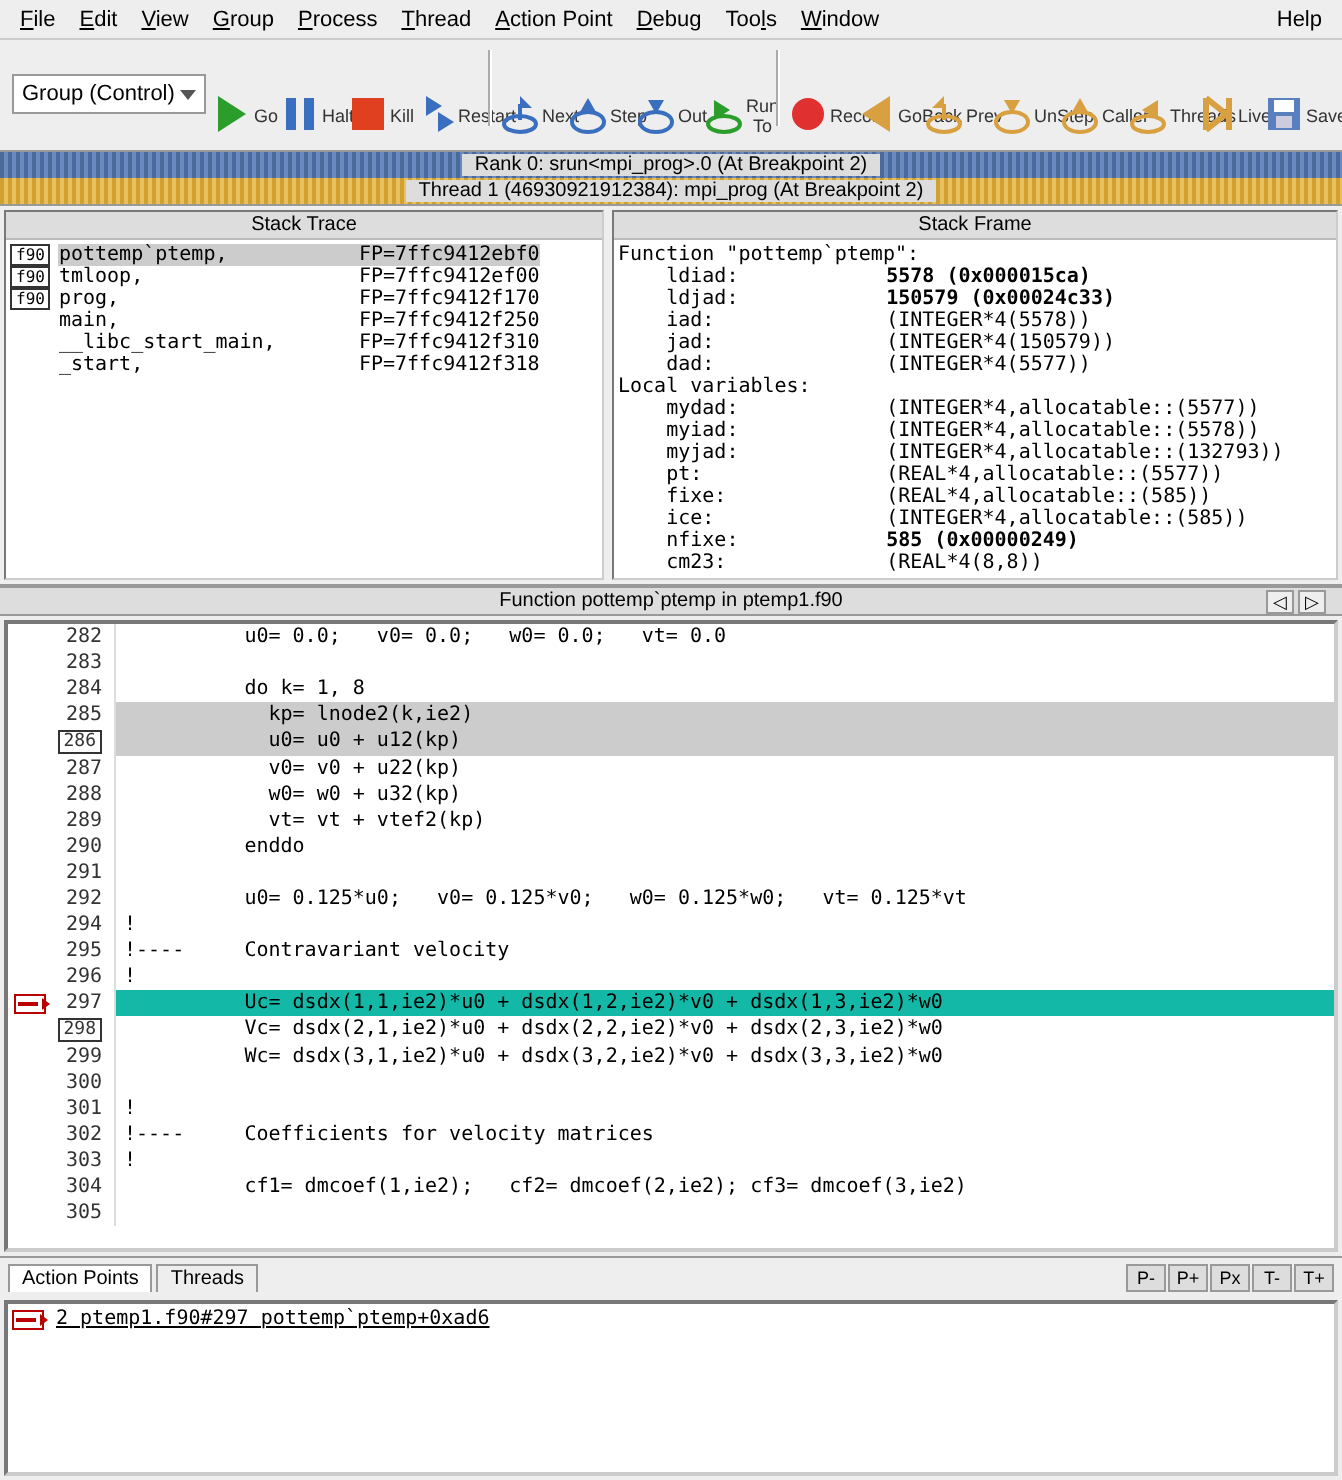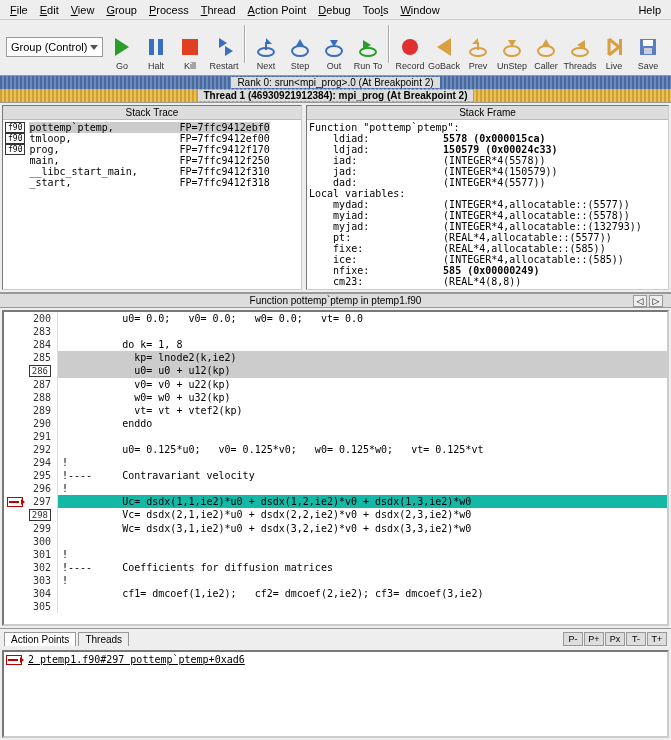--- a/index.html
+++ b/index.html
@@ -4,21 +4,21 @@
 <style>
   * { box-sizing: border-box; margin: 0; padding: 0; }
   body { font-family: Arial, Helvetica, sans-serif; font-size: 11px; background: #eeeeee; width: 671px; height: 740px; overflow: hidden; display: flex; flex-direction: column; }
   .menubar { display: flex; background: #eeeeee; border-bottom: 1px solid #ccc; padding: 2px 4px; height: 20px; align-items: center; }
   .menubar .menu-item { padding: 2px 6px; cursor: pointer; }
   .menubar .menu-item u { text-decoration: underline; }
   .menubar .spacer { flex: 1; }
   .toolbar { display: flex; align-items: flex-end; background: #eeeeee; padding: 4px 6px; border-bottom: 1px solid #999; height: 56px; gap: 2px; }
   .group-select { border: 1px solid #999; background: #fff; padding: 2px 4px; height: 20px; width: 104px; display: flex; align-items: center; justify-content: space-between; margin-bottom: 14px; }
   .group-select .arrow { width: 0; height: 0; border-left: 4px solid transparent; border-right: 4px solid transparent; border-top: 5px solid #555; }
-  .tool-btn { display: flex; flex-direction: column; align-items: center; width: 34px; cursor: pointer; }
+  .tool-btn { display: flex; flex-direction: row; align-items: center; width: 34px; cursor: pointer; }
   .tool-btn .icon { width: 24px; height: 24px; display: flex; align-items: center; justify-content: center; margin-bottom: 2px; }
   .tool-btn .label { font-size: 9px; text-align: center; color: #333; }
   .tool-sep { width: 2px; background: #ccc; height: 38px; margin: 0 3px 8px 3px; border-left: 1px solid #aaa; border-right: 1px solid #fff; }
   .status-stripe { text-align: center; font-size: 10px; padding: 1px 0; background: repeating-linear-gradient(90deg, #4a6a9a 0 2px, #6a8abf 2px 4px); color: #000; }
   .status-stripe span { background: #ddd; padding: 0 6px; }
   .panes { display: flex; flex: 0 0 170px; border-top: 1px solid #999; border-bottom: 1px solid #999; }
   .pane { flex: 1; display: flex; flex-direction: column; border: 1px inset #ccc; margin: 2px; background: #fff; position: relative; }
   .pane-title { text-align: center; font-size: 10px; background: #ddd; padding: 1px; border-bottom: 1px solid #bbb; }
   .pane-body { flex: 1; overflow: auto; font-family: "Lucida Console", monospace; font-size: 10px; padding: 2px; white-space: pre; }
   .stack-row { display: flex; }
@@ -210,21 +210,21 @@
             <rect x="6" y="4" width="10" height="6" fill="#fff"></rect>
             <rect x="7" y="12" width="8" height="6" fill="#ccd"></rect>
           </svg>
         </div>
         <div class="label">Save</div>
       </div>
     </div>
 </div>
 
 <div class="status-stripe"><span>Rank 0: srun&lt;mpi_prog&gt;.0 (At Breakpoint 2)</span></div>
-<div class="status-stripe" style="background:repeating-linear-gradient(90deg,#d0a030 0 2px,#e8c060 2px 4px);font-weight:bold;"><span>Thread 1 (46930921912384): mpi_prog (At Breakpoint 2)</span></div>
+<div class="status-stripe" style="background:repeating-linear-gradient(90deg,#d0a030 0 2px,#e8c060 2px 4px);"><span>Thread 1 (46930921912384): mpi_prog (At Breakpoint 2)</span></div>
 
 <div class="panes">
   <div class="pane" style="flex:0 0 300px">
     <div class="pane-title">Stack Trace</div>
     <div class="pane-body" id="stack-trace-body"><div class="stack-row"><span class="tag">f90</span><span style="width:150px;background:#cccccc;">pottemp`ptemp,</span><span style="background:#cccccc;">FP=7ffc9412ebf0</span></div><div class="stack-row"><span class="tag">f90</span><span style="width:150px;">tmloop,</span><span style="">FP=7ffc9412ef00</span></div><div class="stack-row"><span class="tag">f90</span><span style="width:150px;">prog,</span><span style="">FP=7ffc9412f170</span></div><div class="stack-row"><span class="tag" style="visibility:hidden">f90</span><span style="width:150px;">main,</span><span style="">FP=7ffc9412f250</span></div><div class="stack-row"><span class="tag" style="visibility:hidden">f90</span><span style="width:150px;">__libc_start_main,</span><span style="">FP=7ffc9412f310</span></div><div class="stack-row"><span class="tag" style="visibility:hidden">f90</span><span style="width:150px;">_start,</span><span style="">FP=7ffc9412f318</span></div></div>
   </div>
   <div class="pane">
     <div class="pane-title">Stack Frame</div>
     <div class="pane-body" id="stack-frame-body"><div>Function "pottemp`ptemp":</div><div>    <span style="display:inline-block;width:110px">ldiad:</span><span style="font-weight:bold">5578 (0x000015ca)</span></div><div>    <span style="display:inline-block;width:110px">ldjad:</span><span style="font-weight:bold">150579 (0x00024c33)</span></div><div>    <span style="display:inline-block;width:110px">iad:</span><span>(INTEGER*4(5578))</span></div><div>    <span style="display:inline-block;width:110px">jad:</span><span>(INTEGER*4(150579))</span></div><div>    <span style="display:inline-block;width:110px">dad:</span><span>(INTEGER*4(5577))</span></div><div>Local variables:</div><div>    <span style="display:inline-block;width:110px">mydad:</span><span>(INTEGER*4,allocatable::(5577))</span></div><div>    <span style="display:inline-block;width:110px">myiad:</span><span>(INTEGER*4,allocatable::(5578))</span></div><div>    <span style="display:inline-block;width:110px">myjad:</span><span>(INTEGER*4,allocatable::(132793))</span></div><div>    <span style="display:inline-block;width:110px">pt:</span><span>(REAL*4,allocatable::(5577))</span></div><div>    <span style="display:inline-block;width:110px">fixe:</span><span>(REAL*4,allocatable::(585))</span></div><div>    <span style="display:inline-block;width:110px">ice:</span><span>(INTEGER*4,allocatable::(585))</span></div><div>    <span style="display:inline-block;width:110px">nfixe:</span><span style="font-weight:bold">585 (0x00000249)</span></div><div>    <span style="display:inline-block;width:110px">cm23:</span><span>(REAL*4(8,8))</span></div></div>
   </div>
@@ -232,40 +232,40 @@
 
 <div class="src-title">
   <span>Function pottemp`ptemp in ptemp1.f90</span>
   <span style="flex:0 0 auto; position:absolute; right:8px; display:flex; gap:2px;">
     <span class="nav">◁</span>
     <span class="nav">▷</span>
   </span>
 </div>
 
 <div class="source-area" id="source-area">
-    <div class="src-line"><span class="gutter"></span><span class="ln">200</span><span class="code ">          u0= 0.0;   v0= 0.0;   w0= 0.0;   vt= 0.0</span></div>
+    <div class="src-line"><span class="gutter"></span><span class="ln">282</span><span class="code ">          u0= 0.0;   v0= 0.0;   w0= 0.0;   vt= 0.0</span></div>
     <div class="src-line"><span class="gutter"></span><span class="ln">283</span><span class="code "></span></div>
     <div class="src-line"><span class="gutter"></span><span class="ln">284</span><span class="code ">          do k= 1, 8</span></div>
     <div class="src-line"><span class="gutter"></span><span class="ln">285</span><span class="code hl-grey">            kp= lnode2(k,ie2)</span></div>
     <div class="src-line"><span class="gutter"></span><span class="ln"><span class="box-txt">286</span></span><span class="code hl-grey">            u0= u0 + u12(kp)</span></div>
     <div class="src-line"><span class="gutter"></span><span class="ln">287</span><span class="code ">            v0= v0 + u22(kp)</span></div>
     <div class="src-line"><span class="gutter"></span><span class="ln">288</span><span class="code ">            w0= w0 + u32(kp)</span></div>
     <div class="src-line"><span class="gutter"></span><span class="ln">289</span><span class="code ">            vt= vt + vtef2(kp)</span></div>
     <div class="src-line"><span class="gutter"></span><span class="ln">290</span><span class="code ">          enddo</span></div>
     <div class="src-line"><span class="gutter"></span><span class="ln">291</span><span class="code "></span></div>
     <div class="src-line"><span class="gutter"></span><span class="ln">292</span><span class="code ">          u0= 0.125*u0;   v0= 0.125*v0;   w0= 0.125*w0;   vt= 0.125*vt</span></div>
     <div class="src-line"><span class="gutter"></span><span class="ln">294</span><span class="code ">!</span></div>
     <div class="src-line"><span class="gutter"></span><span class="ln">295</span><span class="code ">!----     Contravariant velocity</span></div>
     <div class="src-line"><span class="gutter"></span><span class="ln">296</span><span class="code ">!</span></div>
     <div class="src-line"><span class="gutter"><span class="stop-icon"></span></span><span class="ln">297</span><span class="code hl-yellow">          Uc= dsdx(1,1,ie2)*u0 + dsdx(1,2,ie2)*v0 + dsdx(1,3,ie2)*w0</span></div>
     <div class="src-line"><span class="gutter"></span><span class="ln"><span class="box-txt">298</span></span><span class="code ">          Vc= dsdx(2,1,ie2)*u0 + dsdx(2,2,ie2)*v0 + dsdx(2,3,ie2)*w0</span></div>
     <div class="src-line"><span class="gutter"></span><span class="ln">299</span><span class="code ">          Wc= dsdx(3,1,ie2)*u0 + dsdx(3,2,ie2)*v0 + dsdx(3,3,ie2)*w0</span></div>
     <div class="src-line"><span class="gutter"></span><span class="ln">300</span><span class="code "></span></div>
     <div class="src-line"><span class="gutter"></span><span class="ln">301</span><span class="code ">!</span></div>
-    <div class="src-line"><span class="gutter"></span><span class="ln">302</span><span class="code ">!----     Coefficients for diffusion matrices</span></div>
+    <div class="src-line"><span class="gutter"></span><span class="ln">302</span><span class="code ">!----     Coefficients for velocity matrices</span></div>
     <div class="src-line"><span class="gutter"></span><span class="ln">303</span><span class="code ">!</span></div>
     <div class="src-line"><span class="gutter"></span><span class="ln">304</span><span class="code ">          cf1= dmcoef(1,ie2);   cf2= dmcoef(2,ie2); cf3= dmcoef(3,ie2)</span></div>
     <div class="src-line"><span class="gutter"></span><span class="ln">305</span><span class="code "></span></div>
   </div>
 
 <div class="bottom-tabs">
   <span class="tab active">Action Points</span>
   <span class="tab">Threads</span>
   <span class="spacer"></span>
   <span class="mini">P-</span>

